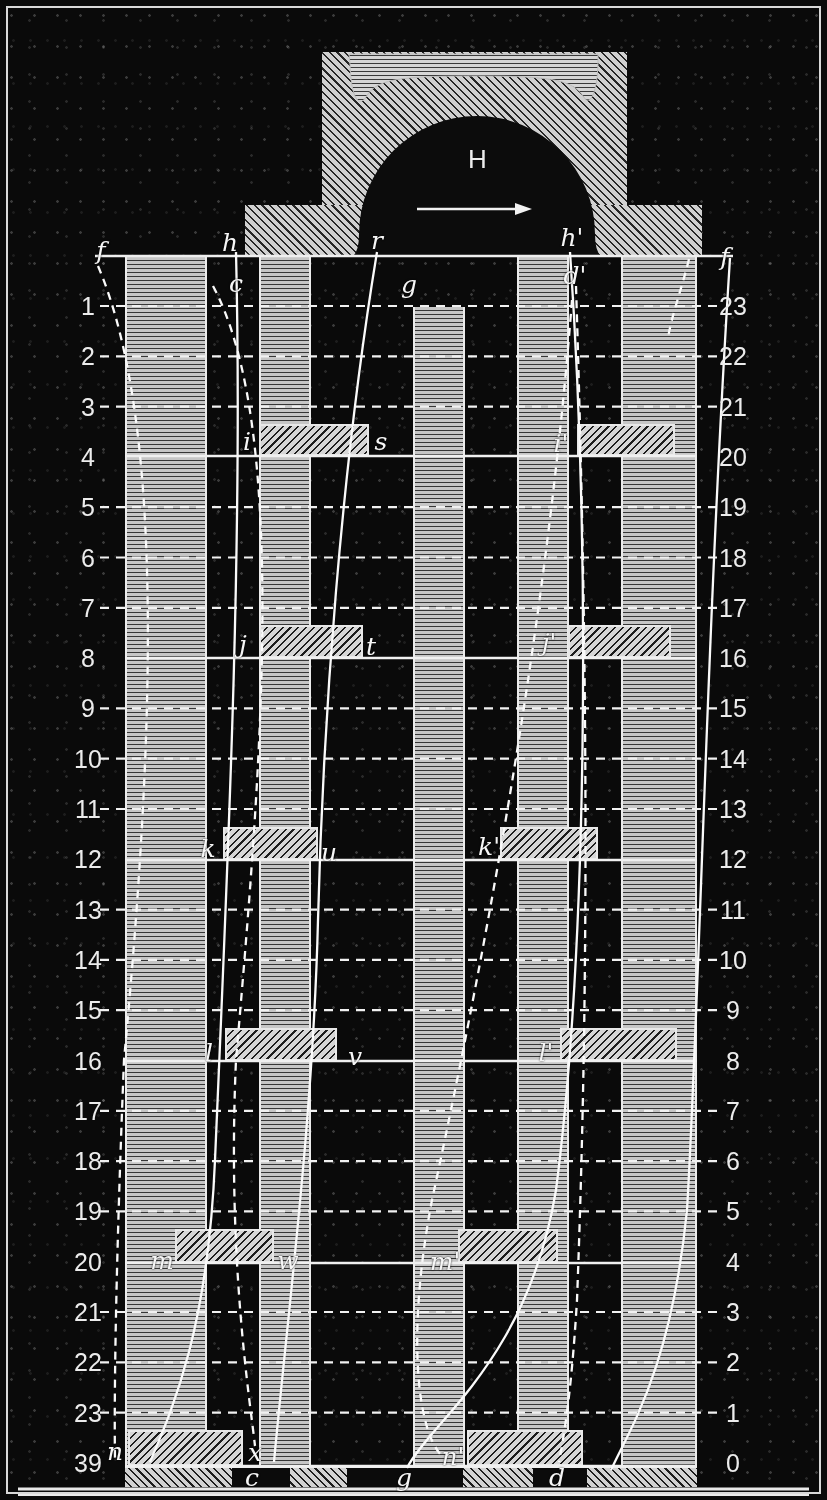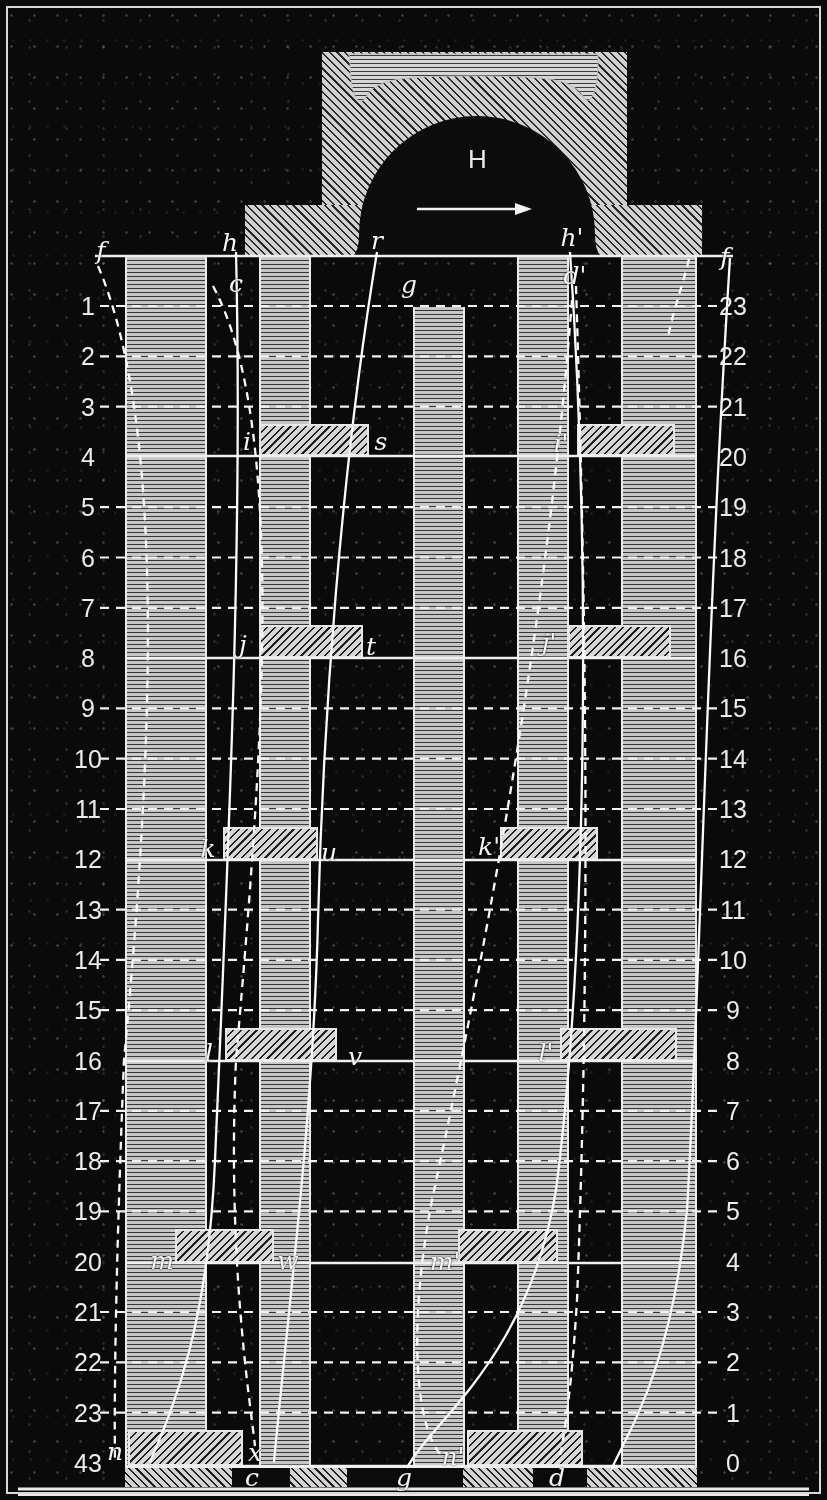--- a/index.html
+++ b/index.html
@@ -181,21 +181,21 @@
       <span class="num" style="left: 88px; top: 1211.4px;">19</span>
       <span class="num" style="left: 733px; top: 1211.4px;">5</span>
       <span class="num" style="left: 88px; top: 1261.7px;">20</span>
       <span class="num" style="left: 733px; top: 1261.7px;">4</span>
       <span class="num" style="left: 88px; top: 1312px;">21</span>
       <span class="num" style="left: 733px; top: 1312px;">3</span>
       <span class="num" style="left: 88px; top: 1362.3px;">22</span>
       <span class="num" style="left: 733px; top: 1362.3px;">2</span>
       <span class="num" style="left: 88px; top: 1412.6px;">23</span>
       <span class="num" style="left: 733px; top: 1412.6px;">1</span>
-      <span class="num" style="left: 88px; top: 1462.9px;">43</span>
+      <span class="num" style="left: 88px; top: 1462.9px;">39</span>
       <span class="num" style="left: 733px; top: 1462.9px;">0</span>
       <span class="lbl" style="left: 247px; top: 441px;">i</span>
       <span class="lbl" style="left: 381px; top: 441px;">s</span>
       <span class="lbl" style="left: 561px; top: 443px;">i'</span>
       <span class="lbl" style="left: 243px; top: 644px;">j</span>
       <span class="lbl" style="left: 371px; top: 646px;">t</span>
       <span class="lbl" style="left: 549px; top: 642px;">j'</span>
       <span class="lbl" style="left: 208px; top: 848px;">k</span>
       <span class="lbl" style="left: 329px; top: 852px;">u</span>
       <span class="lbl" style="left: 489px; top: 846px;">k'</span>

